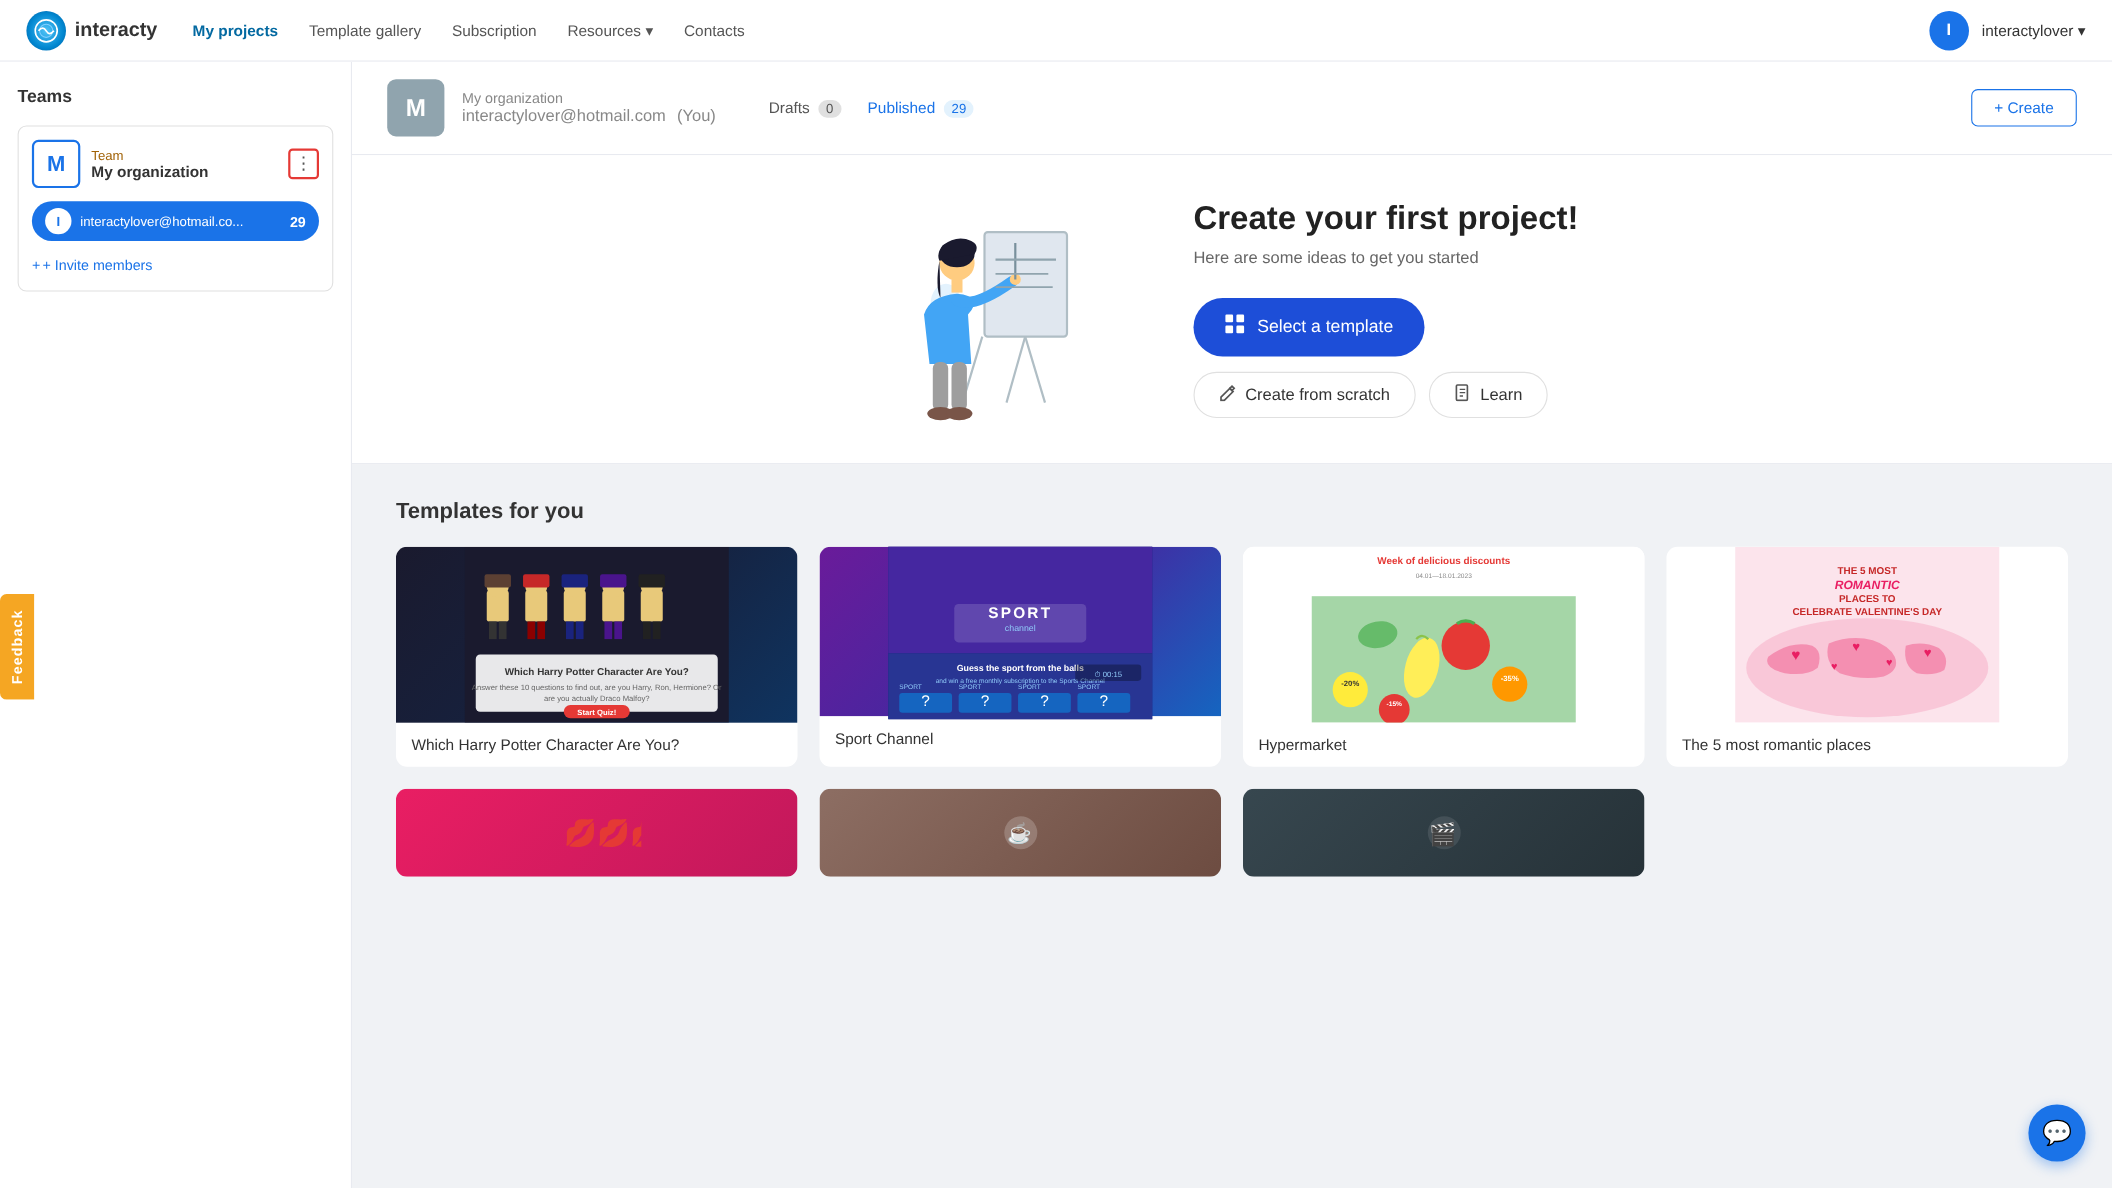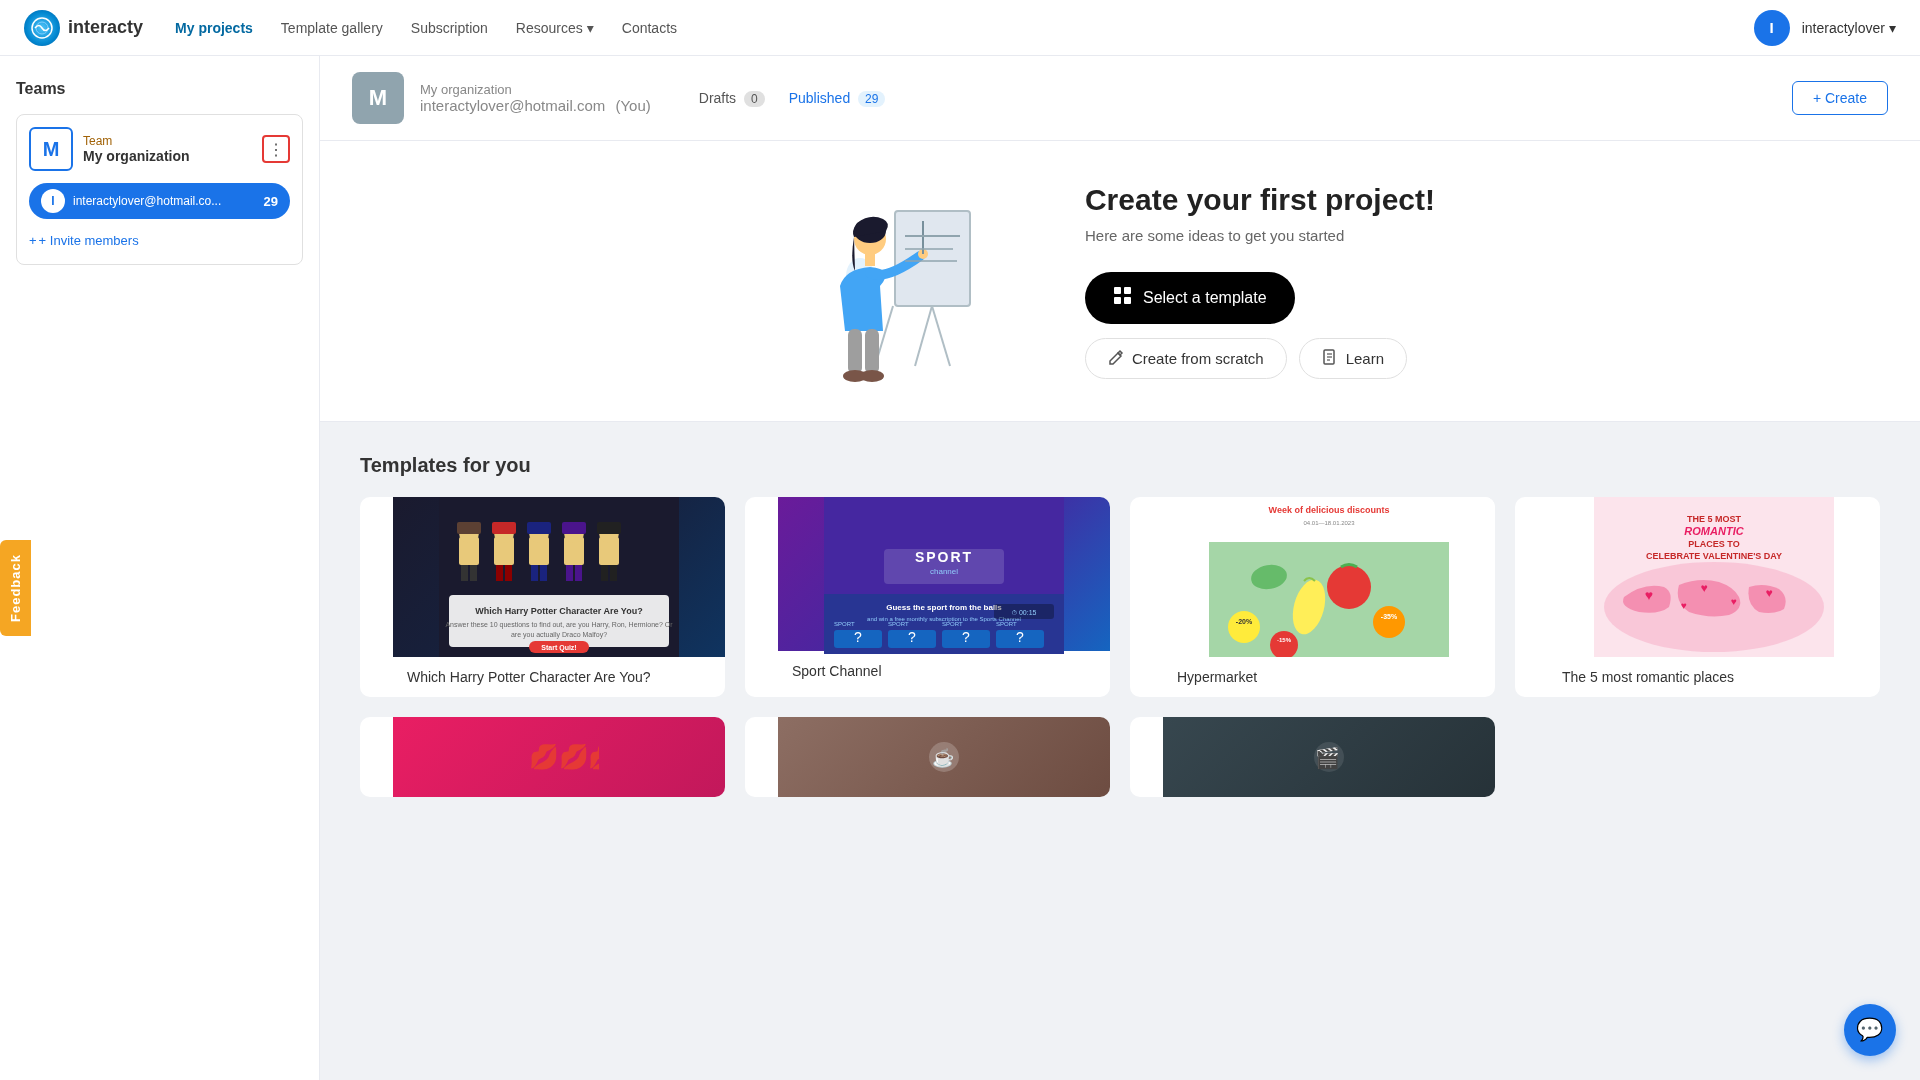--- a/index.html
+++ b/index.html
@@ -174,21 +174,21 @@
       width: 200px; height: 200px;
       position: relative;
       flex-shrink: 0;
     }
     
     .hero-text { }
     .hero-title { font-size: 30px; font-weight: 700; color: #222; margin-bottom: 10px; }
     .hero-subtitle { font-size: 15px; color: #666; margin-bottom: 28px; }
     .btn-select-template {
       display: flex; align-items: center; gap: 10px;
-      background: #000000;
+      background: #1d4ed8;
       color: white;
       border: none;
       border-radius: 30px;
       padding: 14px 28px;
       font-size: 16px; font-weight: 500;
       cursor: pointer;
       margin-bottom: 14px;
       width: fit-content;
     }
     .btn-row { display: flex; gap: 12px; }
@@ -213,21 +213,20 @@
       display: grid;
       grid-template-columns: repeat(4, 1fr);
       gap: 20px;
     }
     .template-card {
       background: white;
       border-radius: 10px;
       overflow: hidden;
       cursor: pointer;
       transition: box-shadow 0.2s;
-      padding-left: 33px;
     }
     .template-thumbnail {
       width: 100%; height: 160px;
       object-fit: cover;
       display: block;
     }
     .template-name {
       padding: 12px 14px;
       font-size: 14px;
       font-weight: 500;

